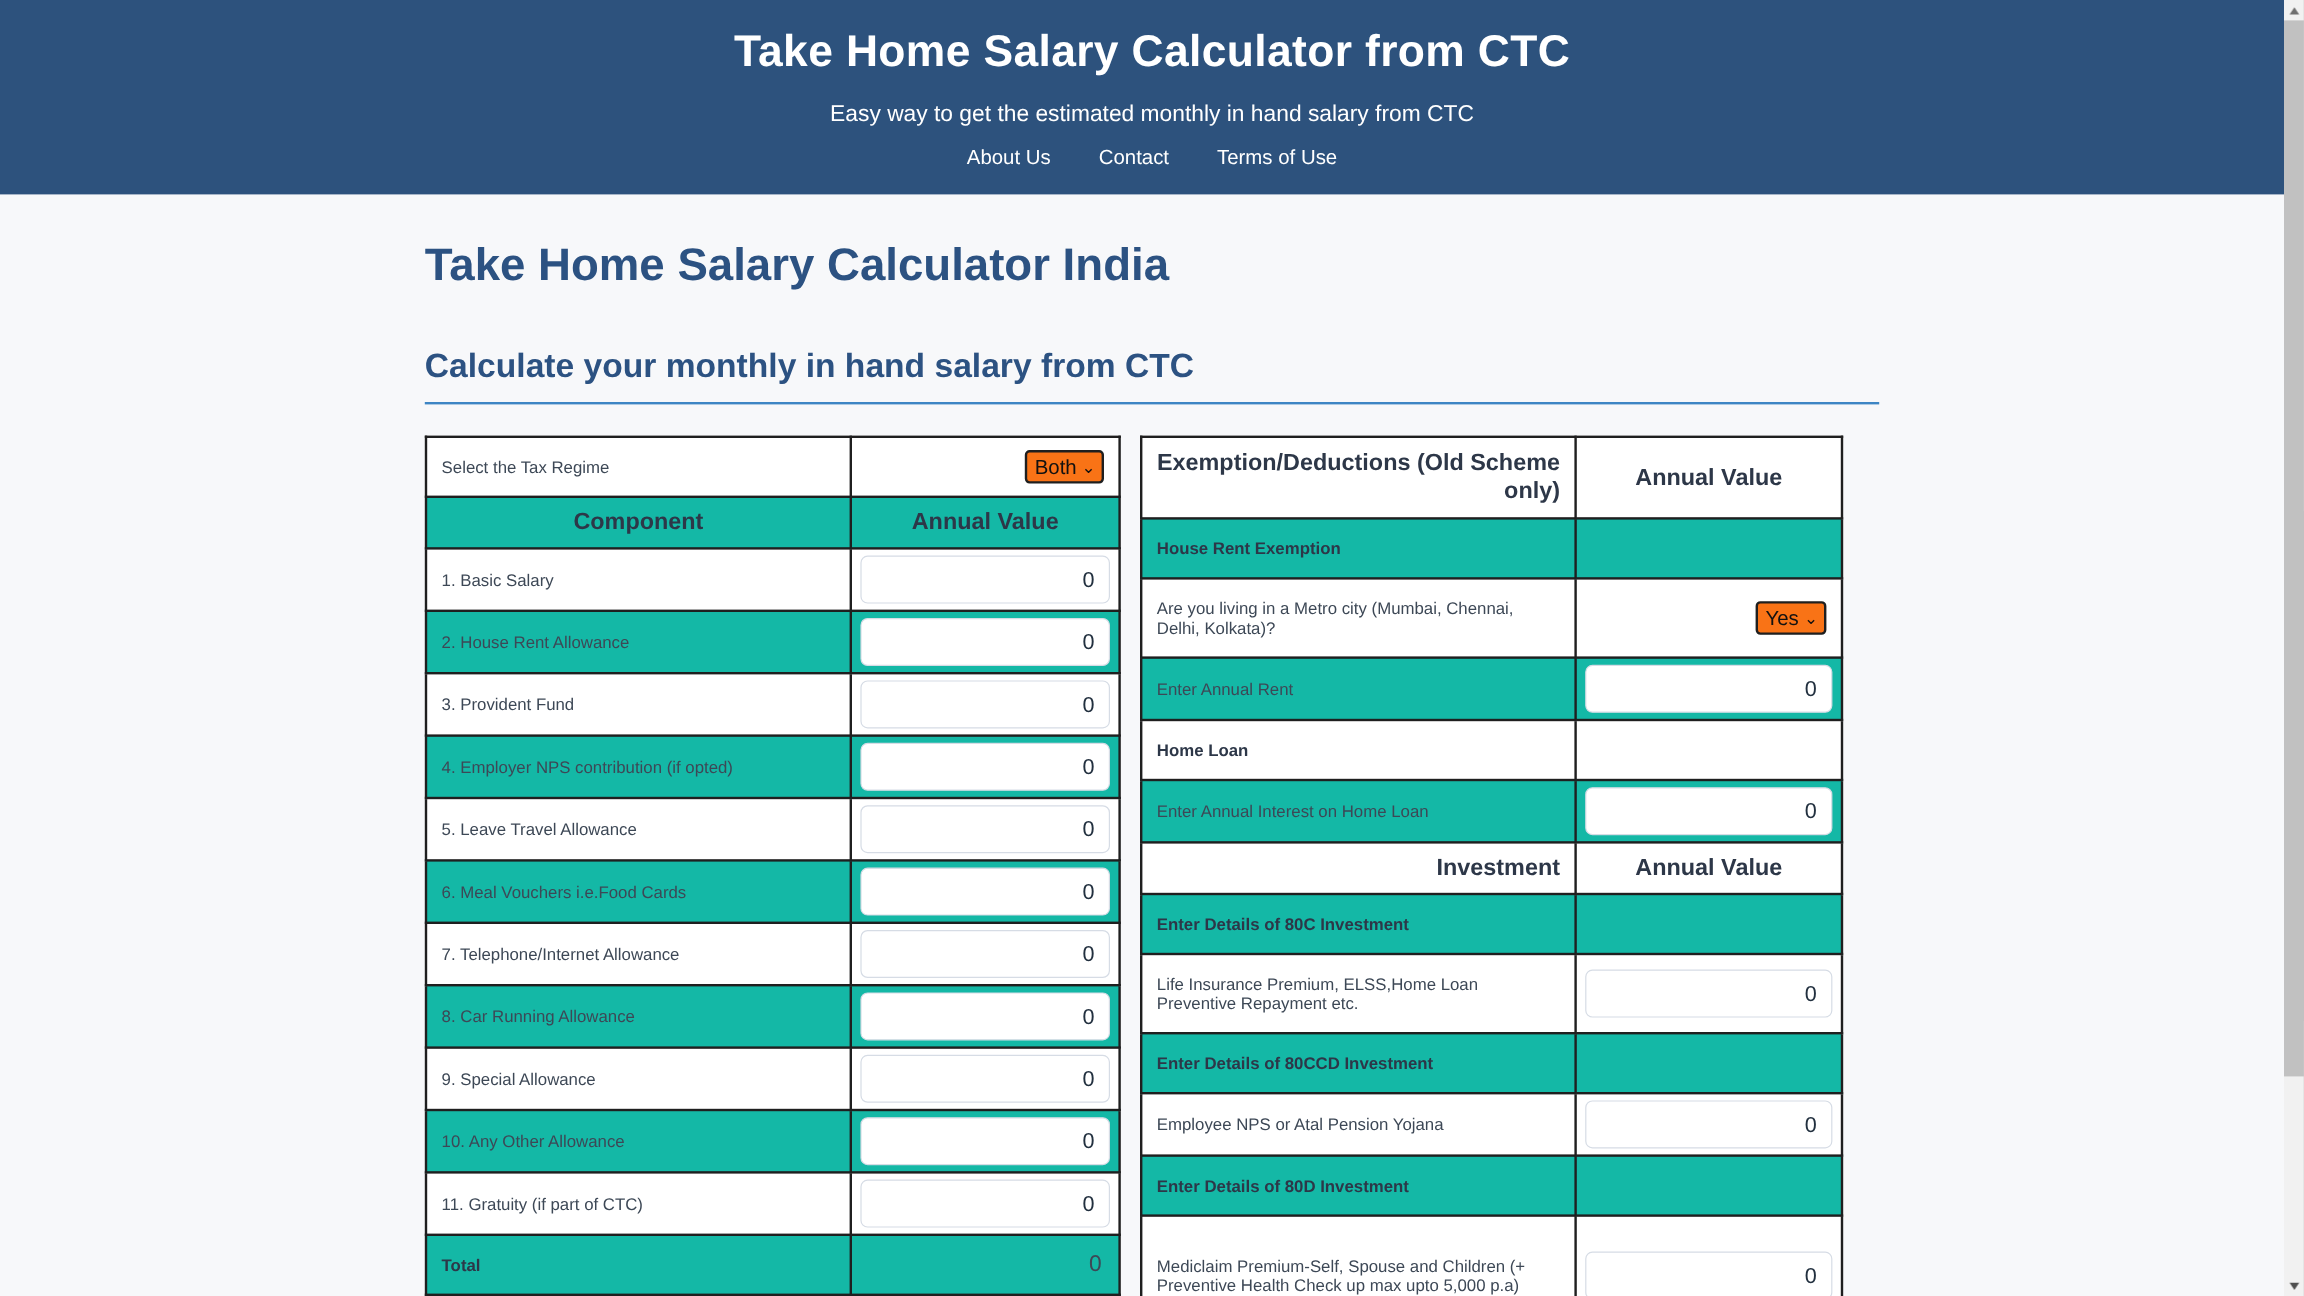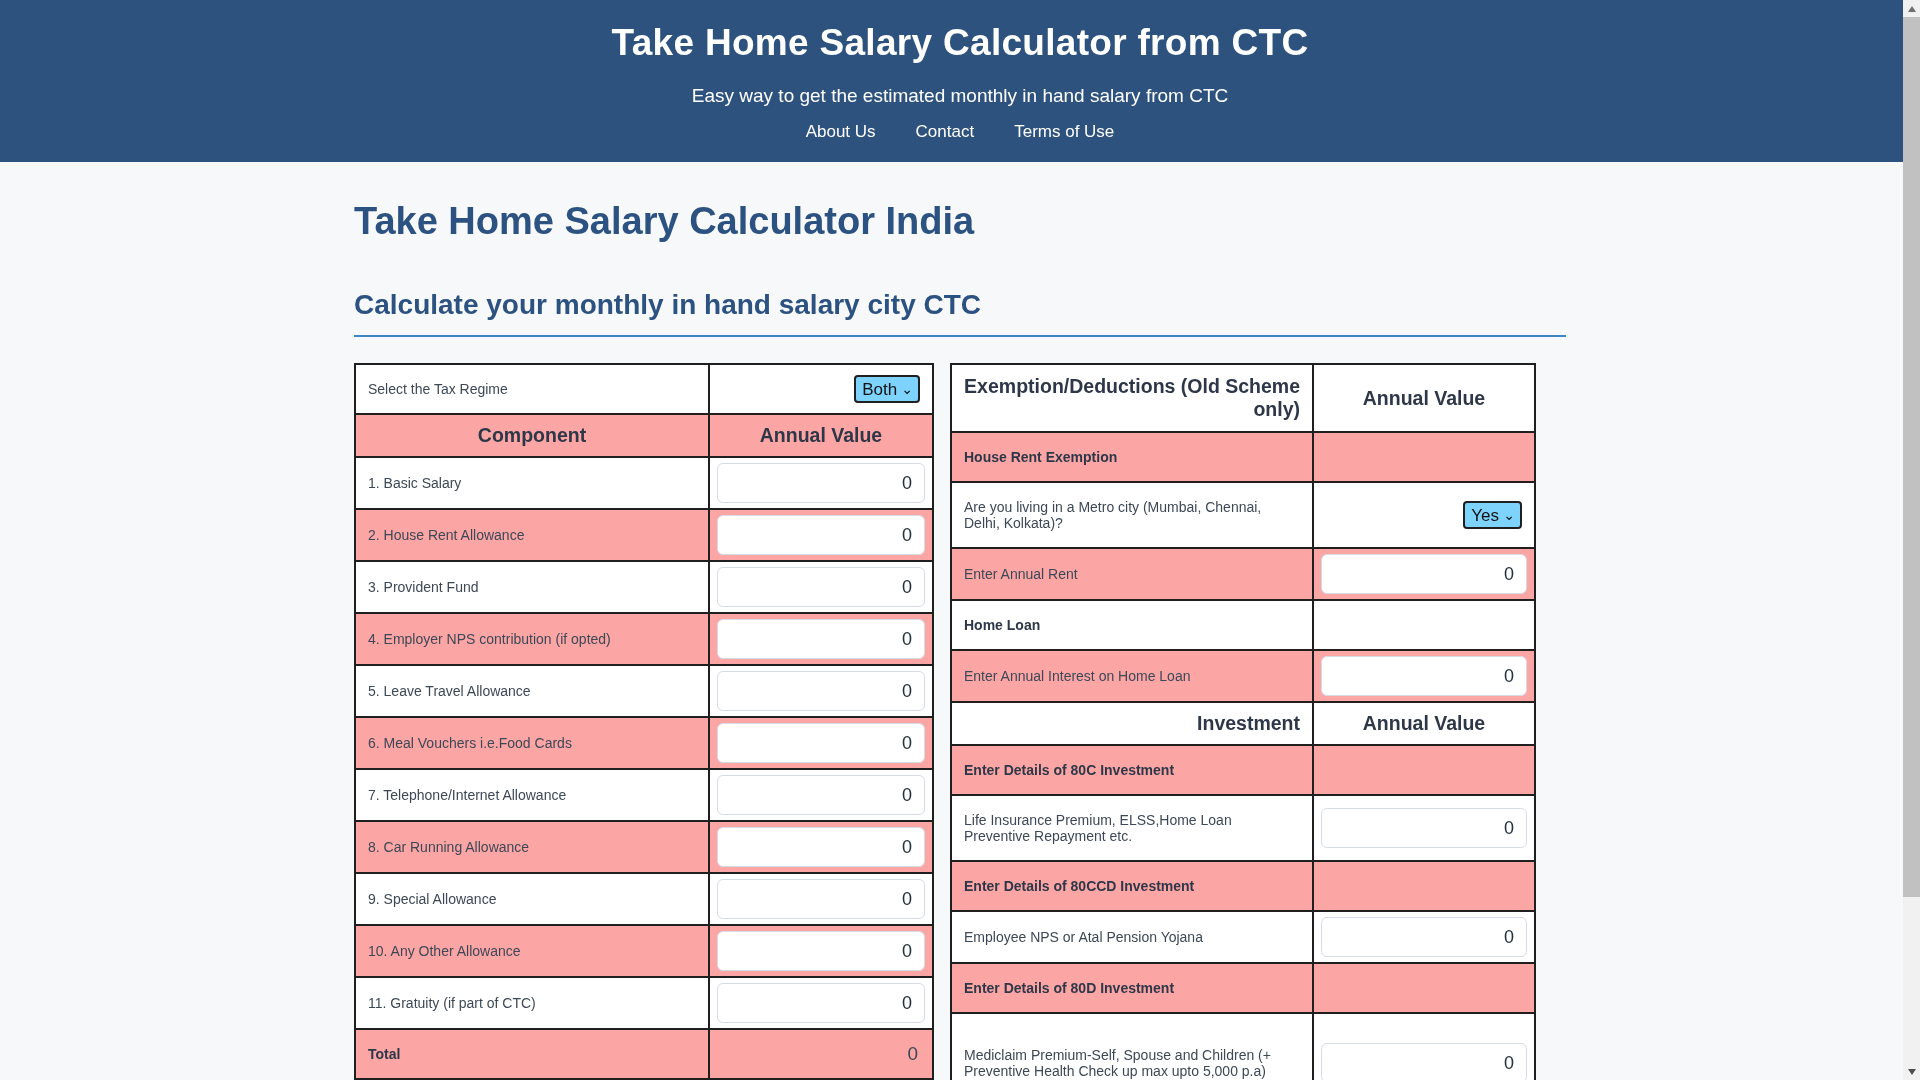--- a/index.html
+++ b/index.html
@@ -25,21 +25,21 @@
   .page-title { color: #2c5282; font-size: 38px; font-weight: bold; margin: 38px 0 0; }
   .section-heading {
     color: #2c5282; font-size: 28px; font-weight: bold;
     margin: 46px 0 0; padding-bottom: 14px;
     border-bottom: 2px solid #3d85c4;
   }
   .tables { display: flex; gap: 16px; margin-top: 26px; align-items: flex-start; }
 
   table { border-collapse: collapse; background: #fff; table-layout: fixed; }
   td, th { border: 2px solid #1f1f1f; vertical-align: middle; }
-  tr.stripe { background: #fca5a5; }
+  tr.stripe { background: #14b8a6; }
 
   .label-cell { padding: 16px 12px; font-size: 14px; color: #3d4856; }
   .bold-cell  { font-weight: bold; color: #2d3748; }
   .val-cell   { padding: 5px 7px; }
   .num-cell   { text-align: right; padding-right: 14px; font-size: 19px; color: #3d4856; }
   th { font-size: 19.5px; color: #2d3748; text-align: center; padding: 6px 12px; }
   th.left { text-align: right; }
 
   .left-table  { width: 578px; }
   .right-table { width: 584px; }
@@ -57,21 +57,21 @@
   input.num {
     display: block; width: 100%; height: 40px;
     border: 1px solid #d6dce5; border-radius: 6px;
     background: #fff; text-align: right;
     padding: 0 12px; font-size: 18px; color: #22303f;
     font-family: inherit; outline: none;
   }
   .sel-wrap {
     display: inline-flex; align-items: center;
     border: 2px solid #1f1f1f; border-radius: 4px;
-    background: #7dd3fc; height: 28px; padding: 0 5px 0 6px;
+    background: #f97316; height: 28px; padding: 0 5px 0 6px;
     float: right; margin-right: 5px;
   }
   .sel-wrap select {
     appearance: none; -webkit-appearance: none;
     border: none; background: transparent;
     font-size: 17px; color: #111; font-family: inherit; outline: none;
     padding: 0; margin: 0;
   }
   .sel-arrow { font-size: 14px; color: #111; margin-left: 4px; line-height: 1; }
 
@@ -97,21 +97,21 @@
   <div class="site-subtitle">Easy way to get the estimated monthly in hand salary from CTC</div>
   <nav class="site-nav">
     <a href="#">About Us</a>
     <a href="#">Contact</a>
     <a href="#">Terms of Use</a>
   </nav>
 </header>
 
 <main class="content">
   <h1 class="page-title">Take Home Salary Calculator India</h1>
-  <h2 class="section-heading">Calculate your monthly in hand salary city CTC</h2>
+  <h2 class="section-heading">Calculate your monthly in hand salary from CTC</h2>
 
   <div class="tables">
 
     <table class="left-table">
       <colgroup>
           <col style="width:354px">
           <col style="width:224px">
         </colgroup>
       <tbody>
           <tr class="h-select">

